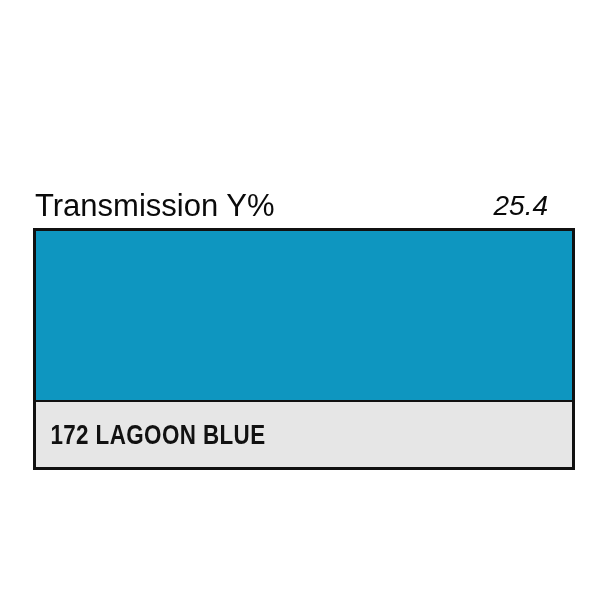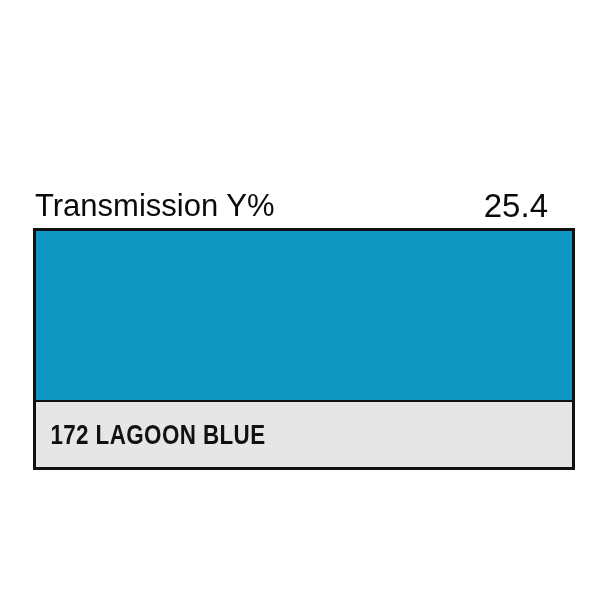--- a/index.html
+++ b/index.html
@@ -36,25 +36,26 @@
     white-space: nowrap;
   }
   #transmission-label {
     font-size: 31px;
     font-weight: 400;
     color: #0a0a0a;
     letter-spacing: 0px;
     line-height: 34px;
   }
   #transmission-value {
-    font-size: 33px;
+    font-size: 28px;
     font-weight: 400;
     color: #0a0a0a;
     line-height: 34px;
     letter-spacing: 0px;
+    font-style: italic;
   }
 
   
   #swatch-box {
     position: absolute;
     left: 33px;
     top: 228px;
     width: 542px;
     height: 242px;
     box-sizing: border-box;

